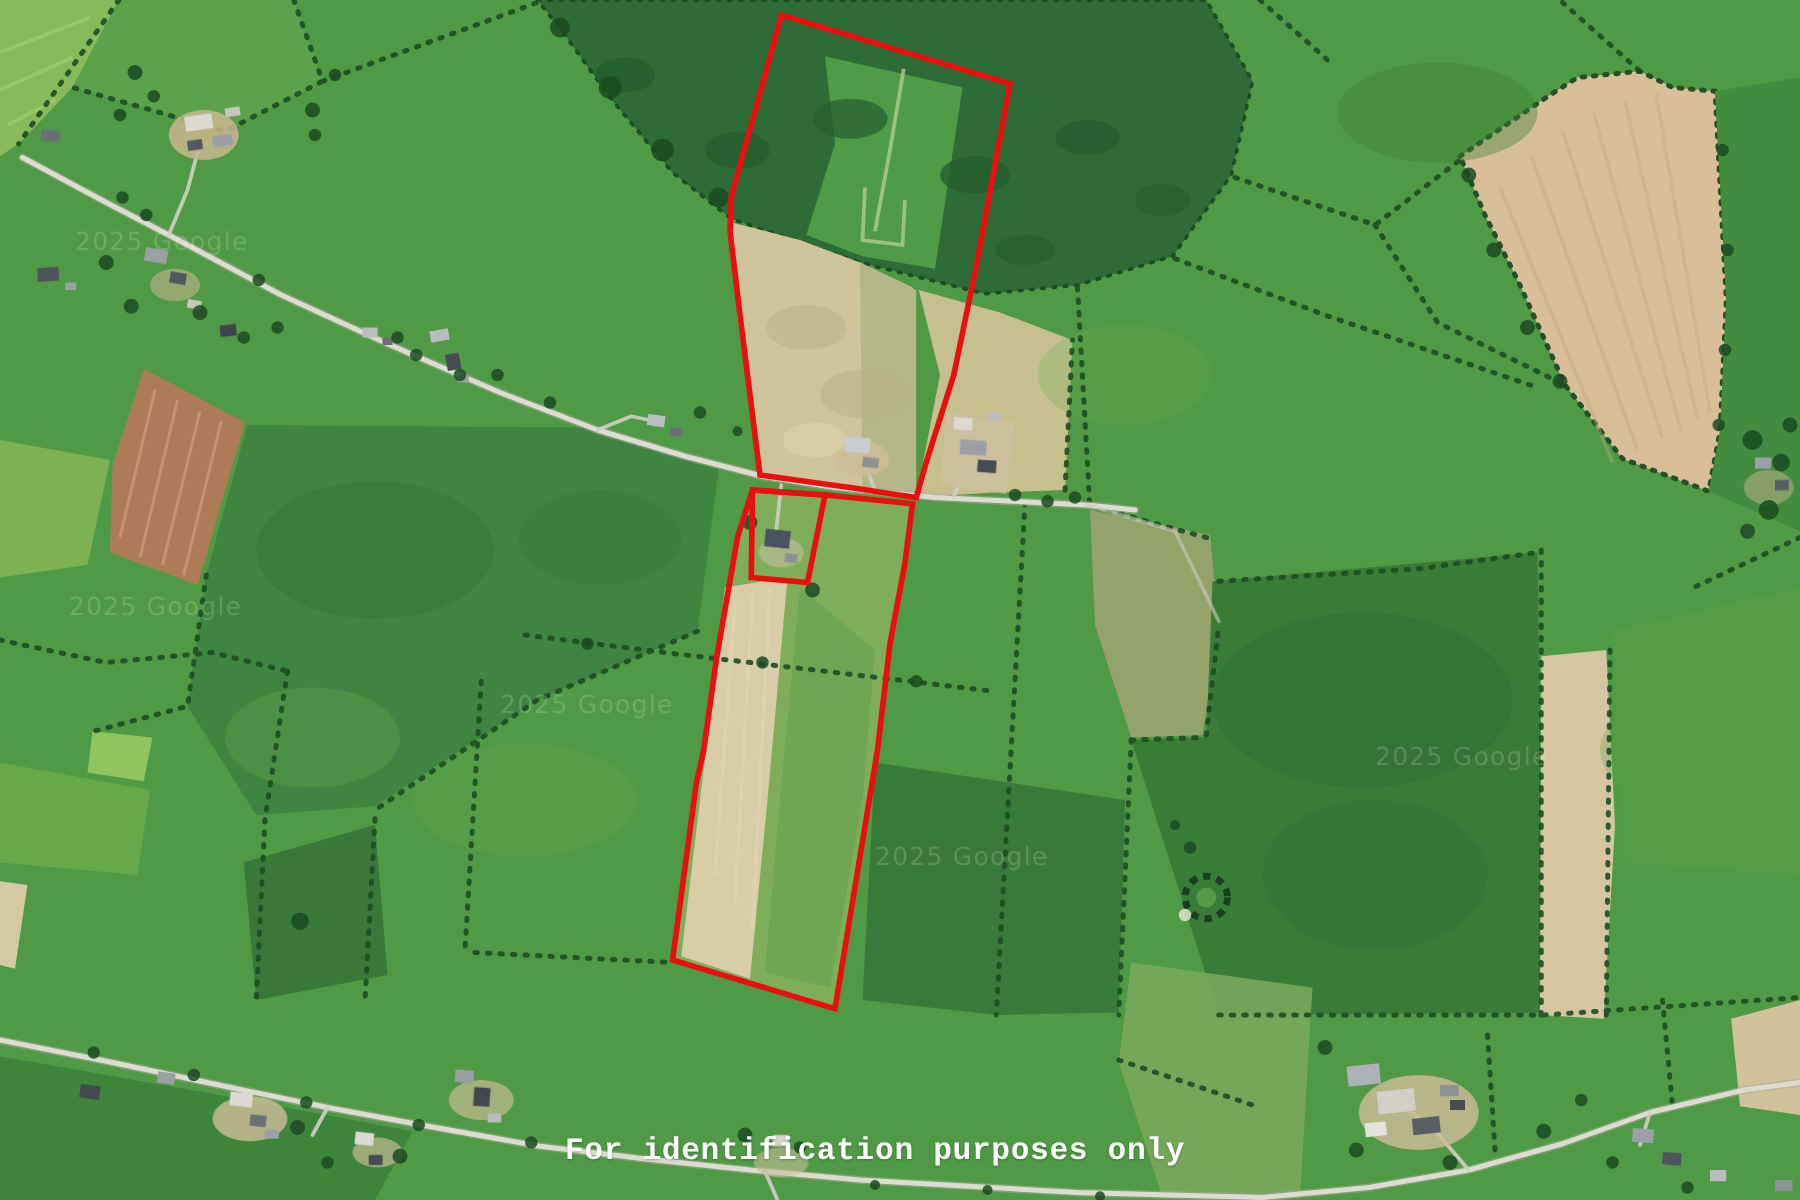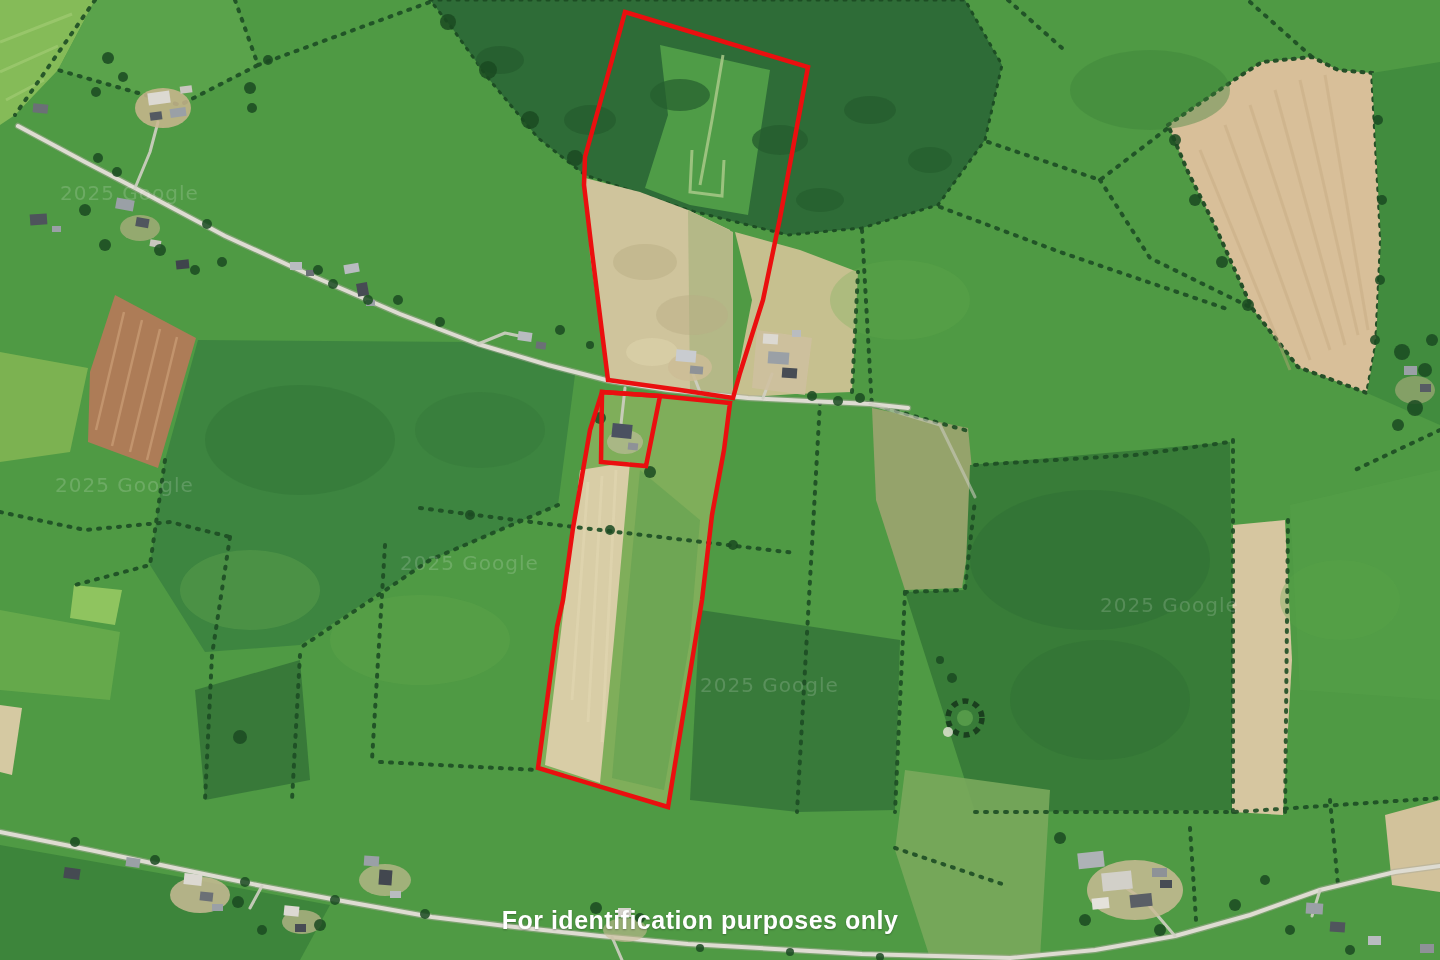--- a/index.html
+++ b/index.html
@@ -2,21 +2,21 @@
 <html><head>
 <meta charset="utf-8">
 <style>
   html,body{margin:0;padding:0;background:#222;}
   #stage{position:relative;width:1440px;height:960px;overflow:hidden;font-family:"DejaVu Sans","Liberation Sans",sans-serif;}
   #stage svg{position:absolute;inset:0;display:block;}
   .caption{
     position:absolute;left:700px;top:906px;transform:translateX(-50%);
     color:#ffffff;font-size:25px;font-weight:bold;letter-spacing:.5px;
     text-shadow:0 1px 2px rgba(0,0,0,.28);white-space:nowrap;
-    font-family:Liberation Sans, sans-serif;
+    font-family:Liberation Mono, monospace;
   }
   .wm{font:20px "DejaVu Sans",sans-serif;fill:#ffffff;opacity:.17;letter-spacing:1px;}
 </style>
 </head>
 <body>
 
 <div id="stage">
 <svg viewBox="0 0 1440 960" width="1440" height="960">
 
   <g>

